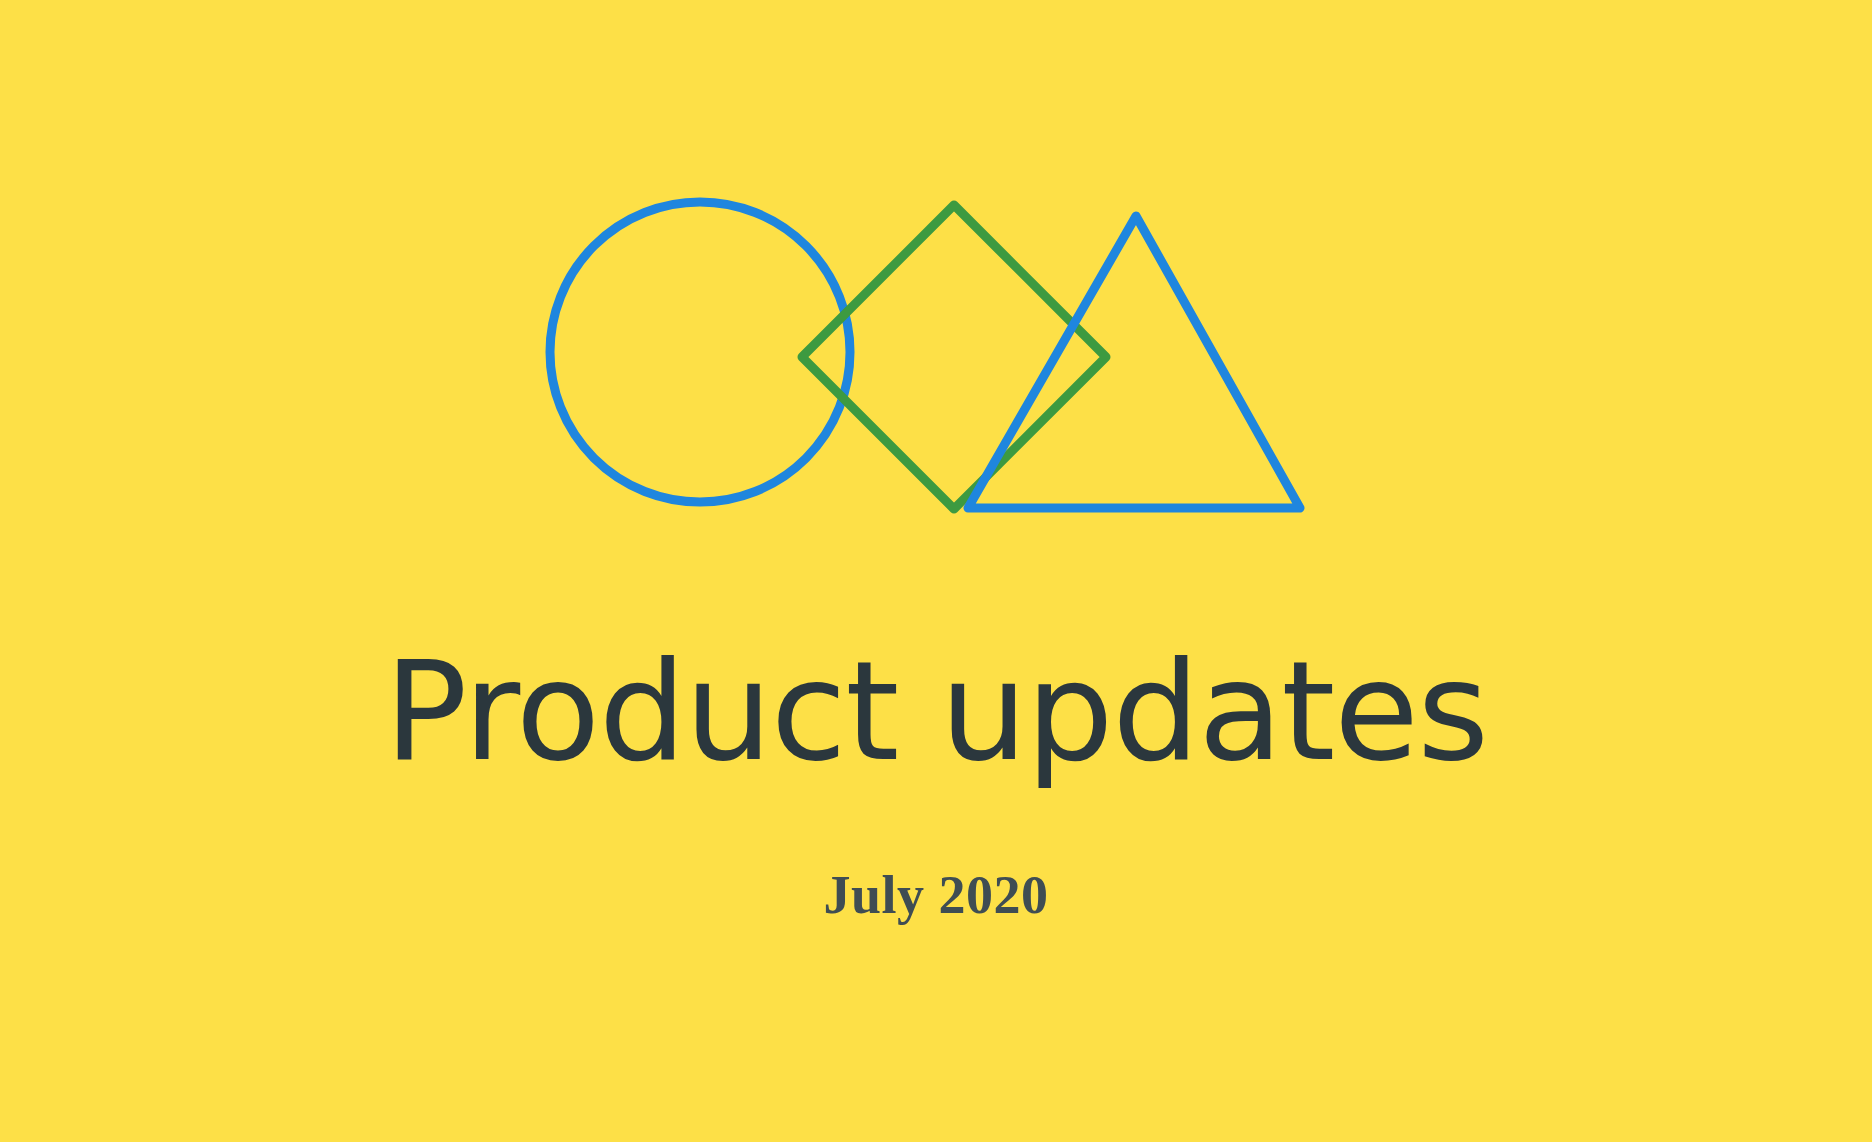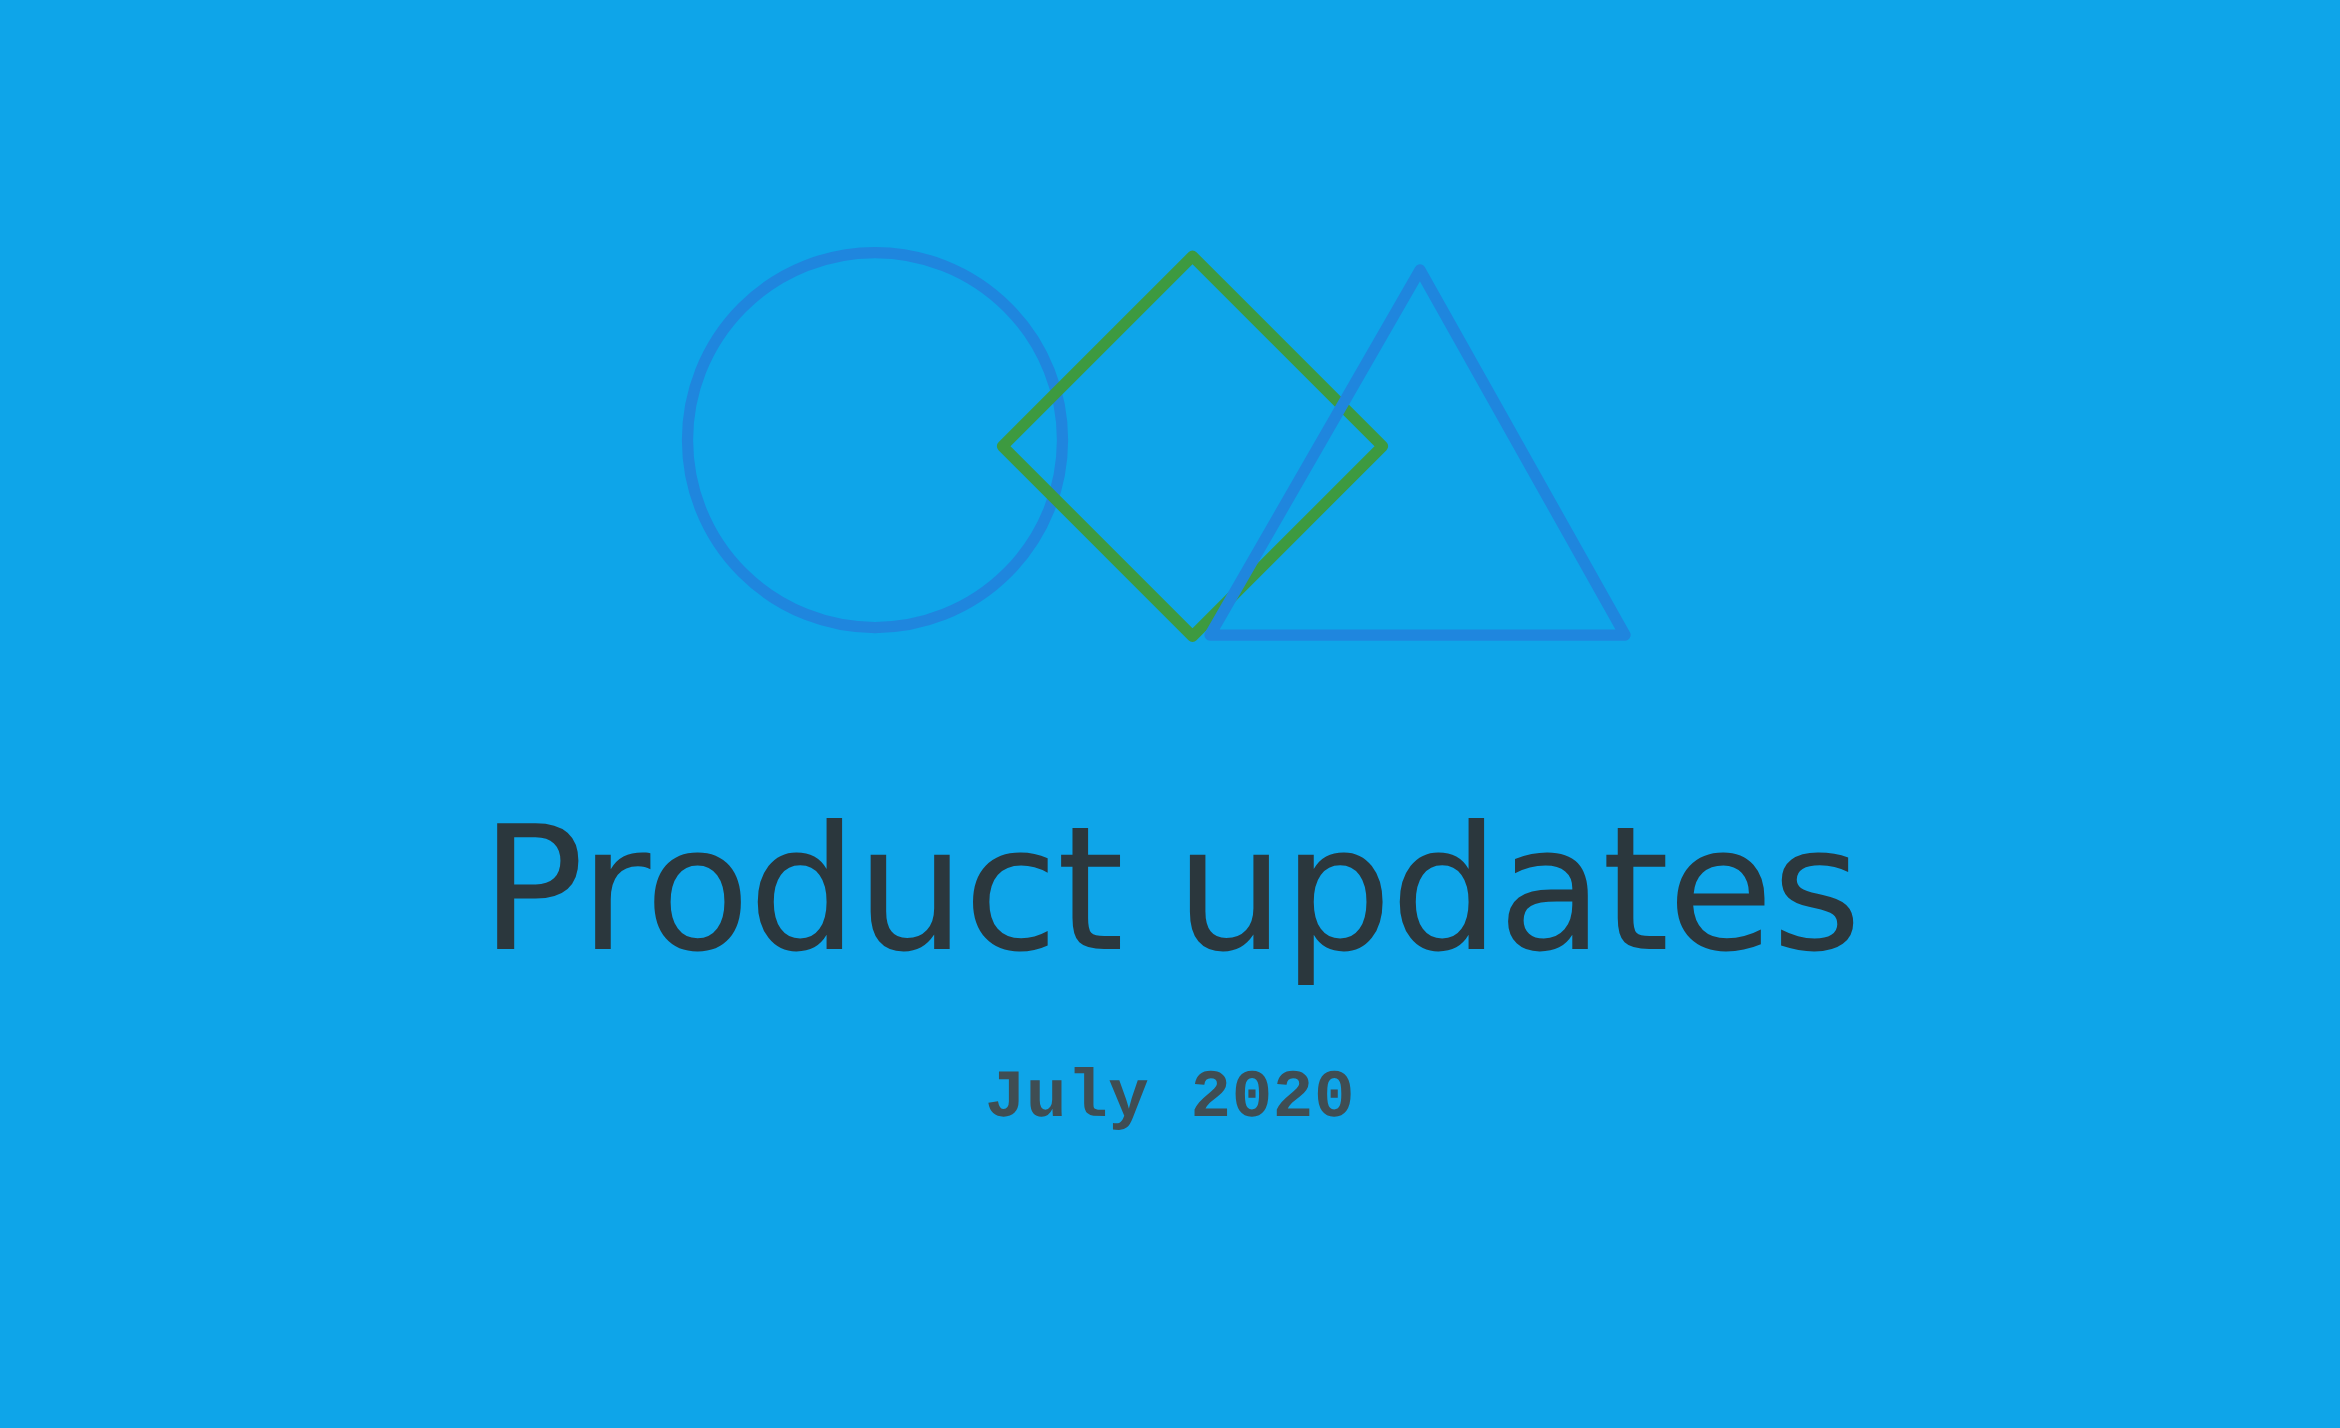--- a/index.html
+++ b/index.html
@@ -8,21 +8,21 @@
     padding: 0;
     background: #ffffff;
   }
   body {
     font-family: "Liberation Sans", sans-serif;
   }
   #slide {
     position: relative;
     width: 1872px;
     height: 1142px;
-    background: #0ea5e9;
+    background: #fde047;
     overflow: hidden;
     margin: 0 auto;
   }
   .hero-graphic {
     position: absolute;
     left: 0;
     top: 0;
     width: 1872px;
     height: 620px;
     pointer-events: none;
@@ -50,22 +50,22 @@
     white-space: nowrap;
   }
   .subtitle-block {
     position: absolute;
     left: 0;
     top: 850px;
     width: 1872px;
     text-align: center;
   }
   .page-subtitle {
-    margin: 0;
-    font-family: Liberation Mono, monospace;
+    margin: 16px;
+    font-family: Liberation Serif, serif;
     font-size: 54px;
     font-weight: 700;
     line-height: 1.1;
     letter-spacing: 0.5px;
     color: #3f4d53;
     white-space: nowrap;
   }
 </style>
 </head>
 <body>

